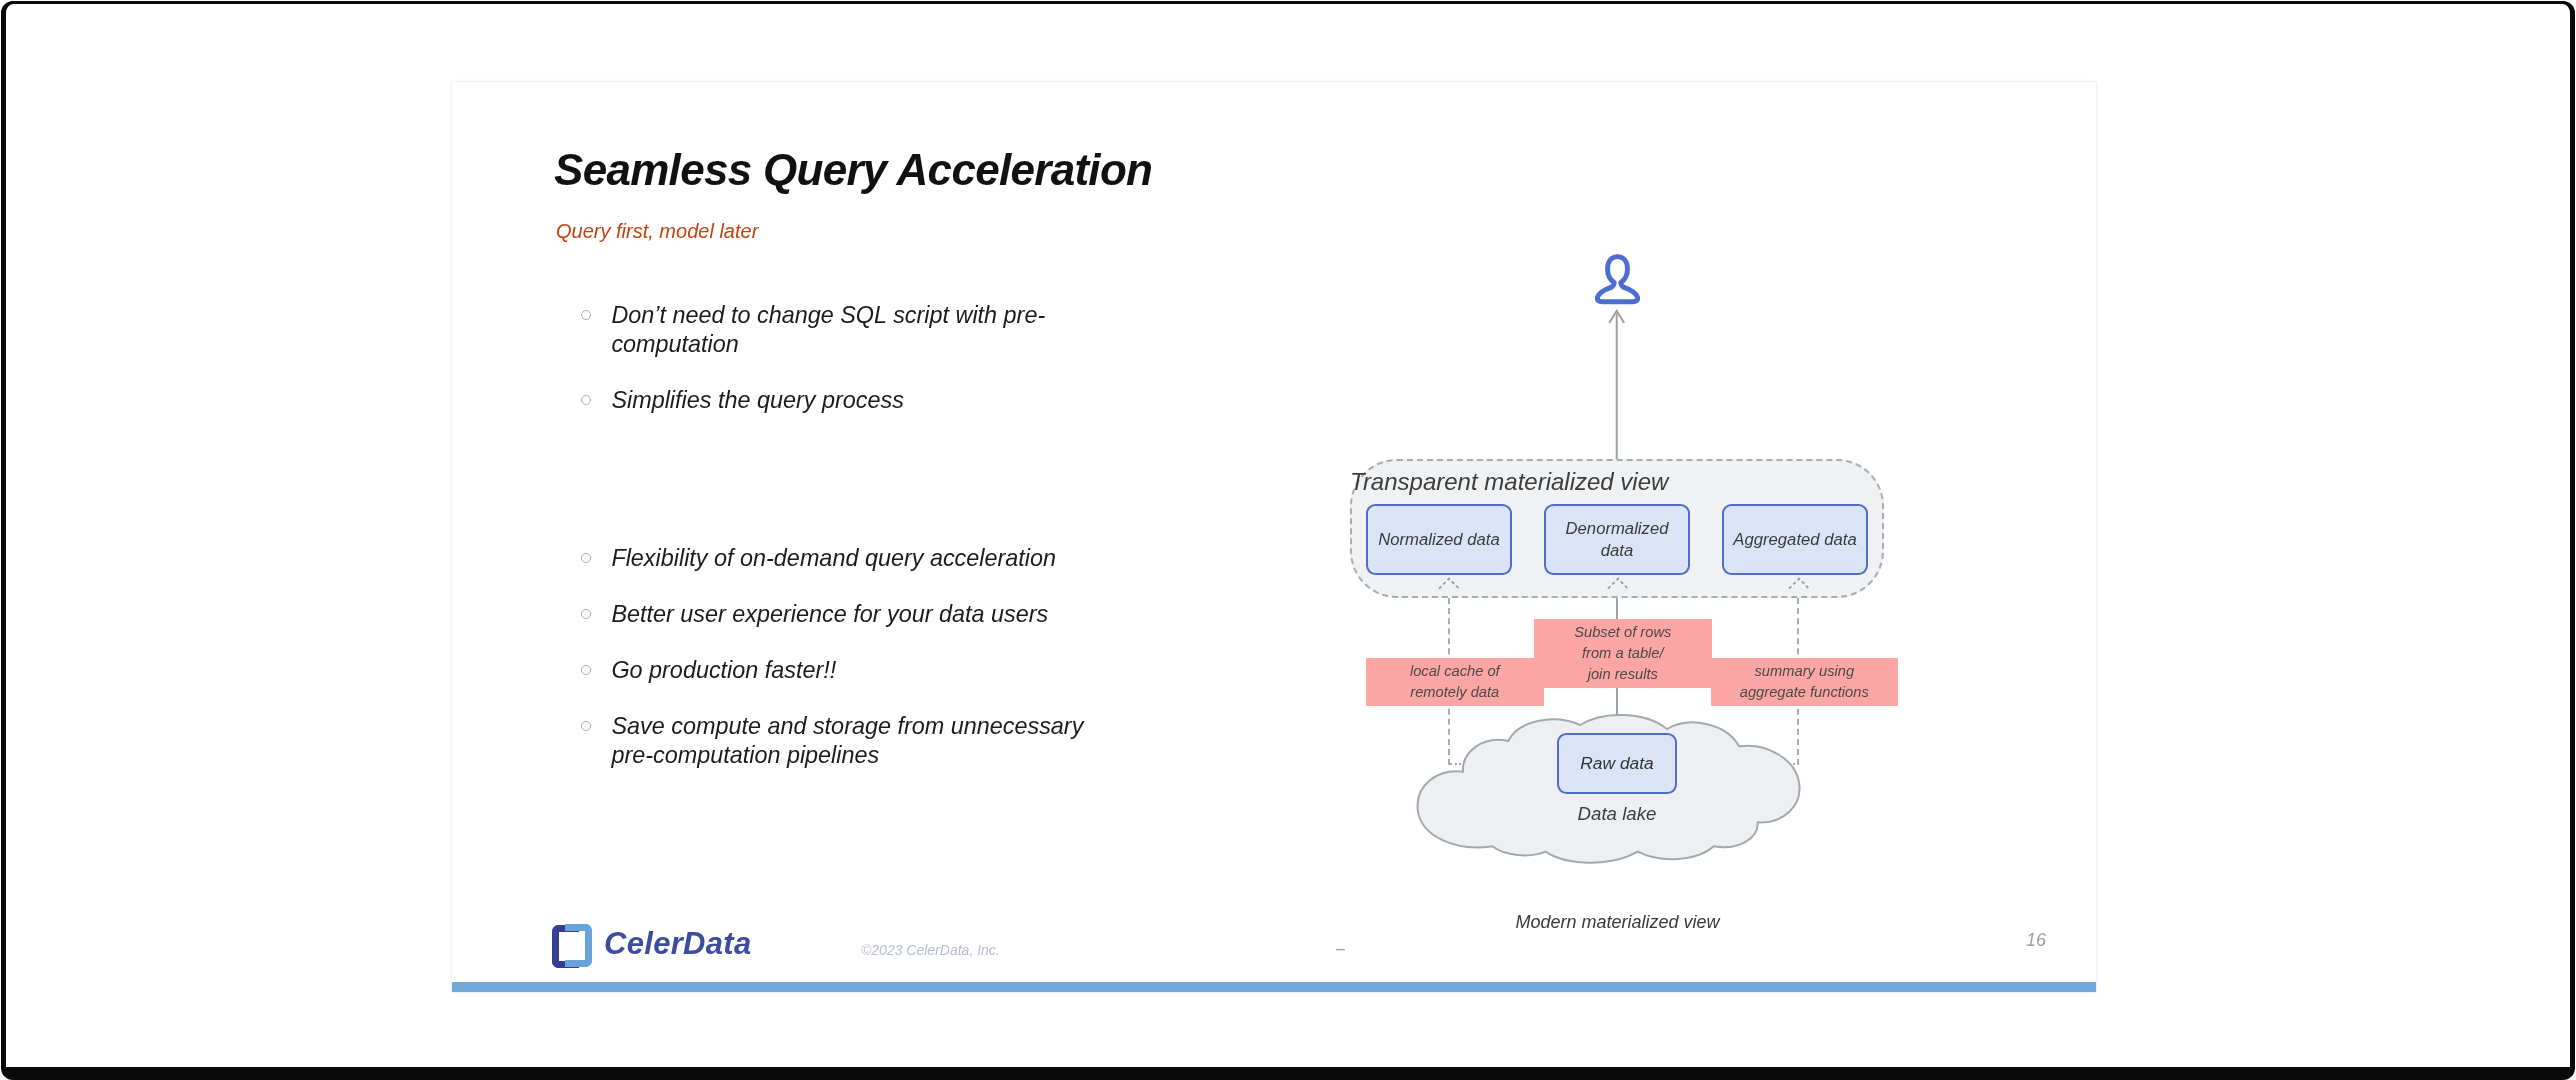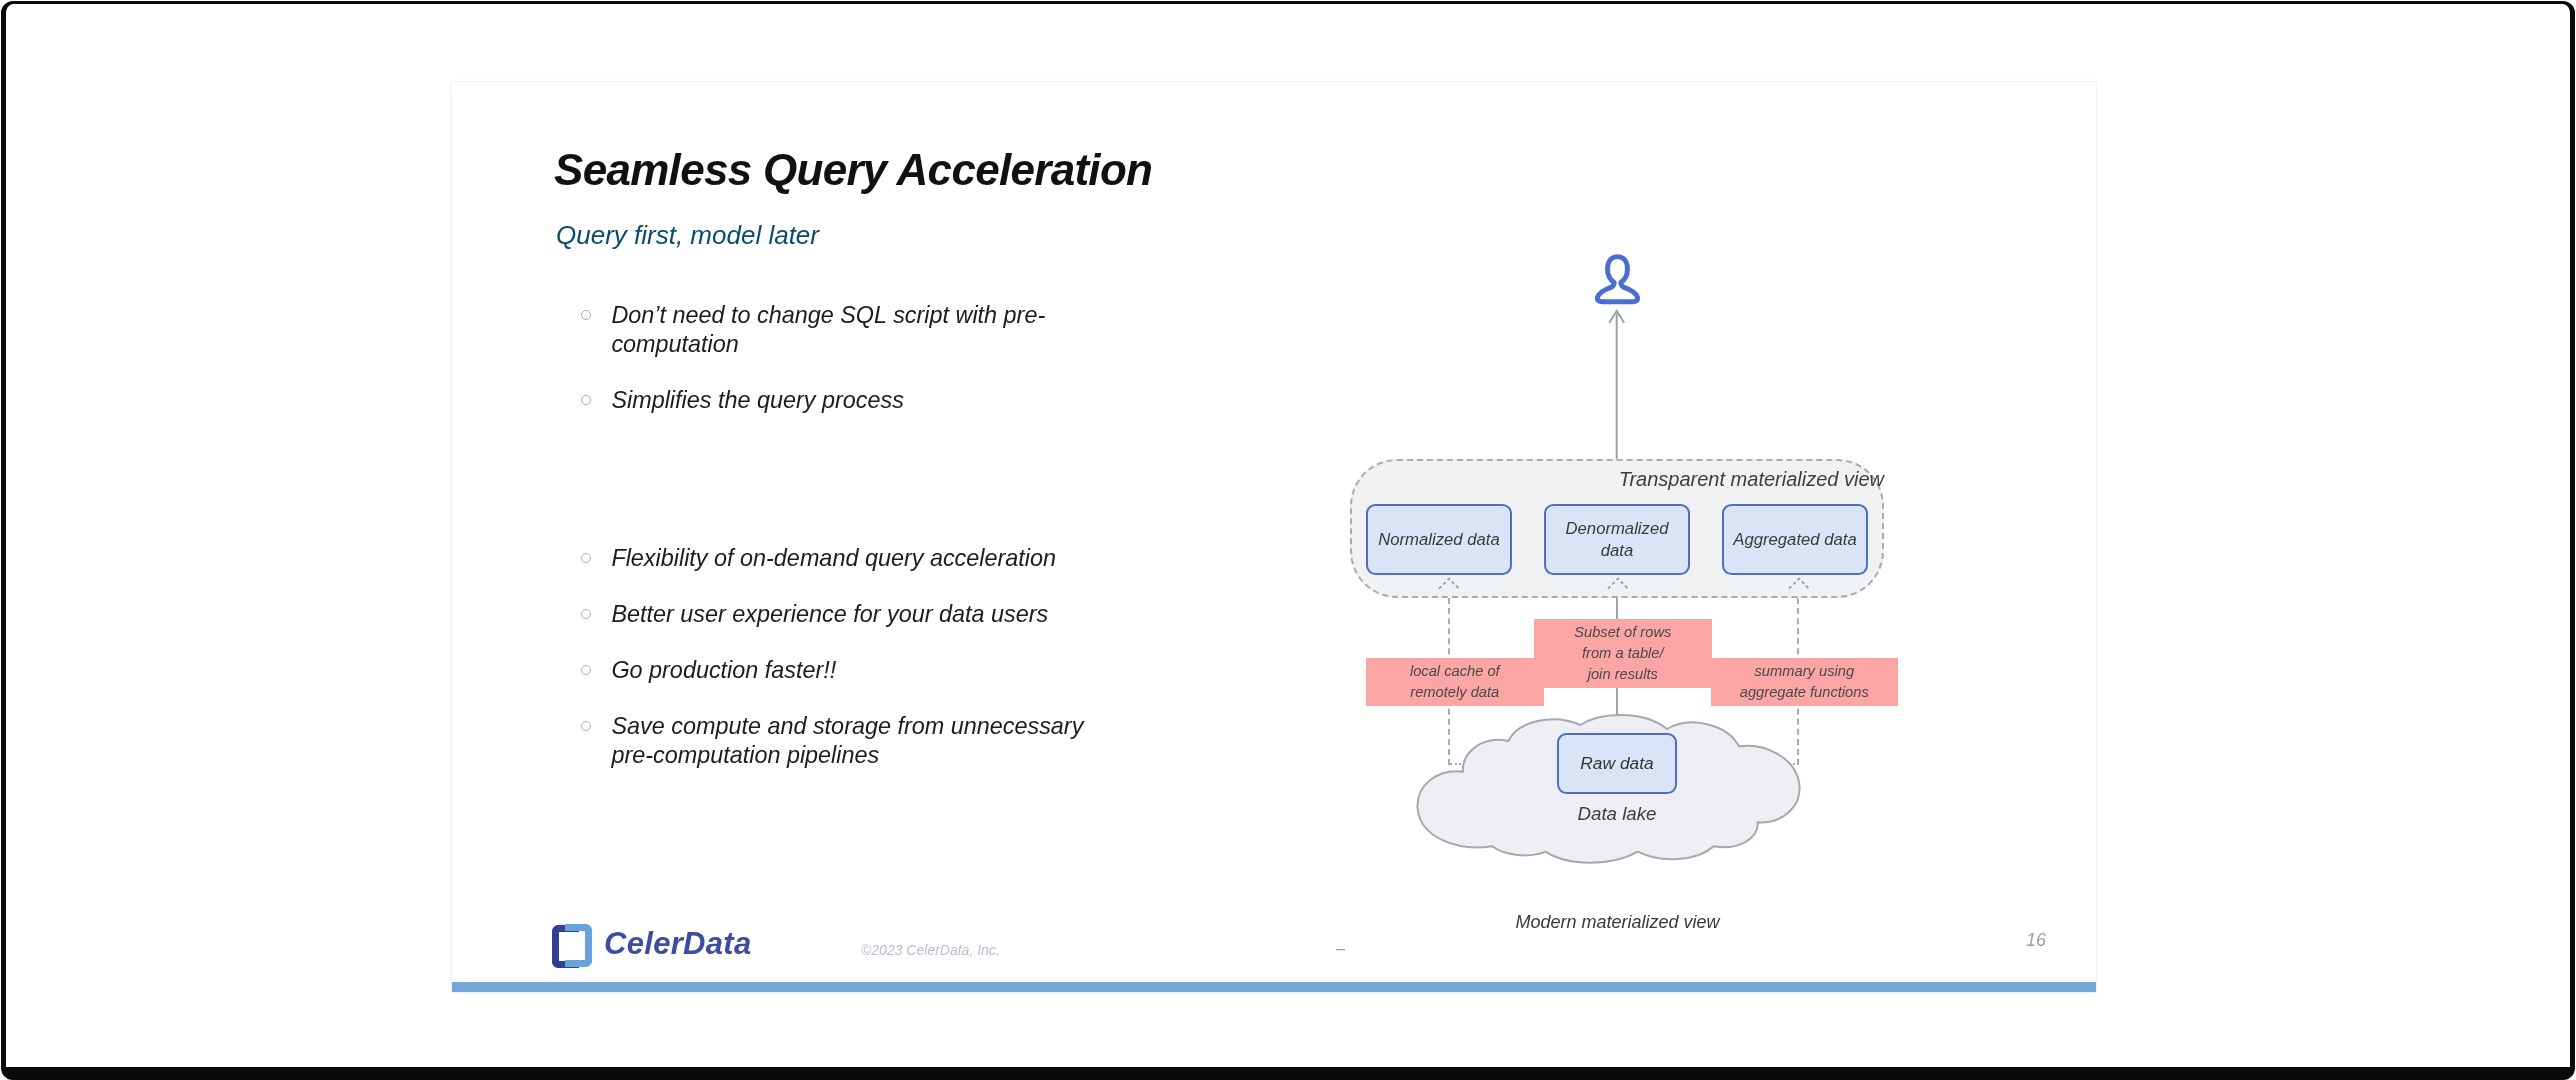--- a/index.html
+++ b/index.html
@@ -11,40 +11,40 @@
     position:absolute;inset:1.3px;border-style:solid;border-color:#0a0a0a;
     border-width:3.3px 5.3px 13.4px 5.3px;border-radius:12px;pointer-events:none;z-index:50;
   }
   .slide{
     position:absolute;left:452px;top:82px;width:1644px;height:910px;
     background:#ffffff;box-shadow:0 0 0 0.7px #ededed, 0 1.3px 6.7px rgba(0,0,0,0.06);font-style:italic;
   }
   .abs{position:absolute;}
   
   .title{left:102px;top:63px;font-size:44px;font-weight:700;color:#111;letter-spacing:-0.7px;}
-  .subtitle{left:104px;top:138px;font-size:26px;color:#0c4a6e;text-align:right;}
+  .subtitle{left:104px;top:138px;font-size:20px;color:#c2410c;text-align:right;}
   .section{width:541px;}
   .sec1{left:126px;top:219px;}
   .sec2{left:126px;top:462px;}
   .sec-heading{font-size:23px;font-weight:700;color:#111;margin:0 0 31px 0;}
   ul.bullets{list-style:none;margin:0;padding:0;}
   ul.bullets li{display:flex;align-items:flex-start;margin-bottom:27px;}
   .marker{
     flex:0 0 auto;width:8.7px;height:8.7px;border:1.7px solid #a9aeb4;border-radius:50%;
     margin:8.7px 20px 0 2.7px;background:transparent;
   }
   .bullet-text{font-size:23.4px;line-height:1.24;color:#1c1c1c;}
   
   .person{left:1140px;top:170px;}
   .arrow-up{left:1154px;top:226px;}
   .mv-container{
     left:898px;top:377px;width:534px;height:139px;border:2px dashed #a9adb3;
     border-radius:47px;background:#eff1f3;box-sizing:border-box;
   }
-  .mv-title{left:898px;top:386px;width:534px;text-align:right;font-size:20px;color:#3d3d3d;}
+  .mv-title{left:898px;top:386px;width:534px;text-align:left;font-size:24px;color:#3d3d3d;}
   .boxrow{left:914px;top:422px;width:502px;display:flex;justify-content:space-between;}
   .mv-box{
     width:146px;height:71px;box-sizing:border-box;background:#dbe4f6;border:2px solid #4e6fc3;
     border-radius:9.4px;display:flex;align-items:center;justify-content:center;text-align:center;
     font-size:16.7px;line-height:1.3;color:#3a3a3a;padding:2.7px 6.7px;
   }
   .chev{position:absolute;top:494px;}
   .chev svg{display:block;}
   .vline{position:absolute;top:516px;width:0;}
   .vdash{border-left:2px dashed #a8acb1;height:167px;}

